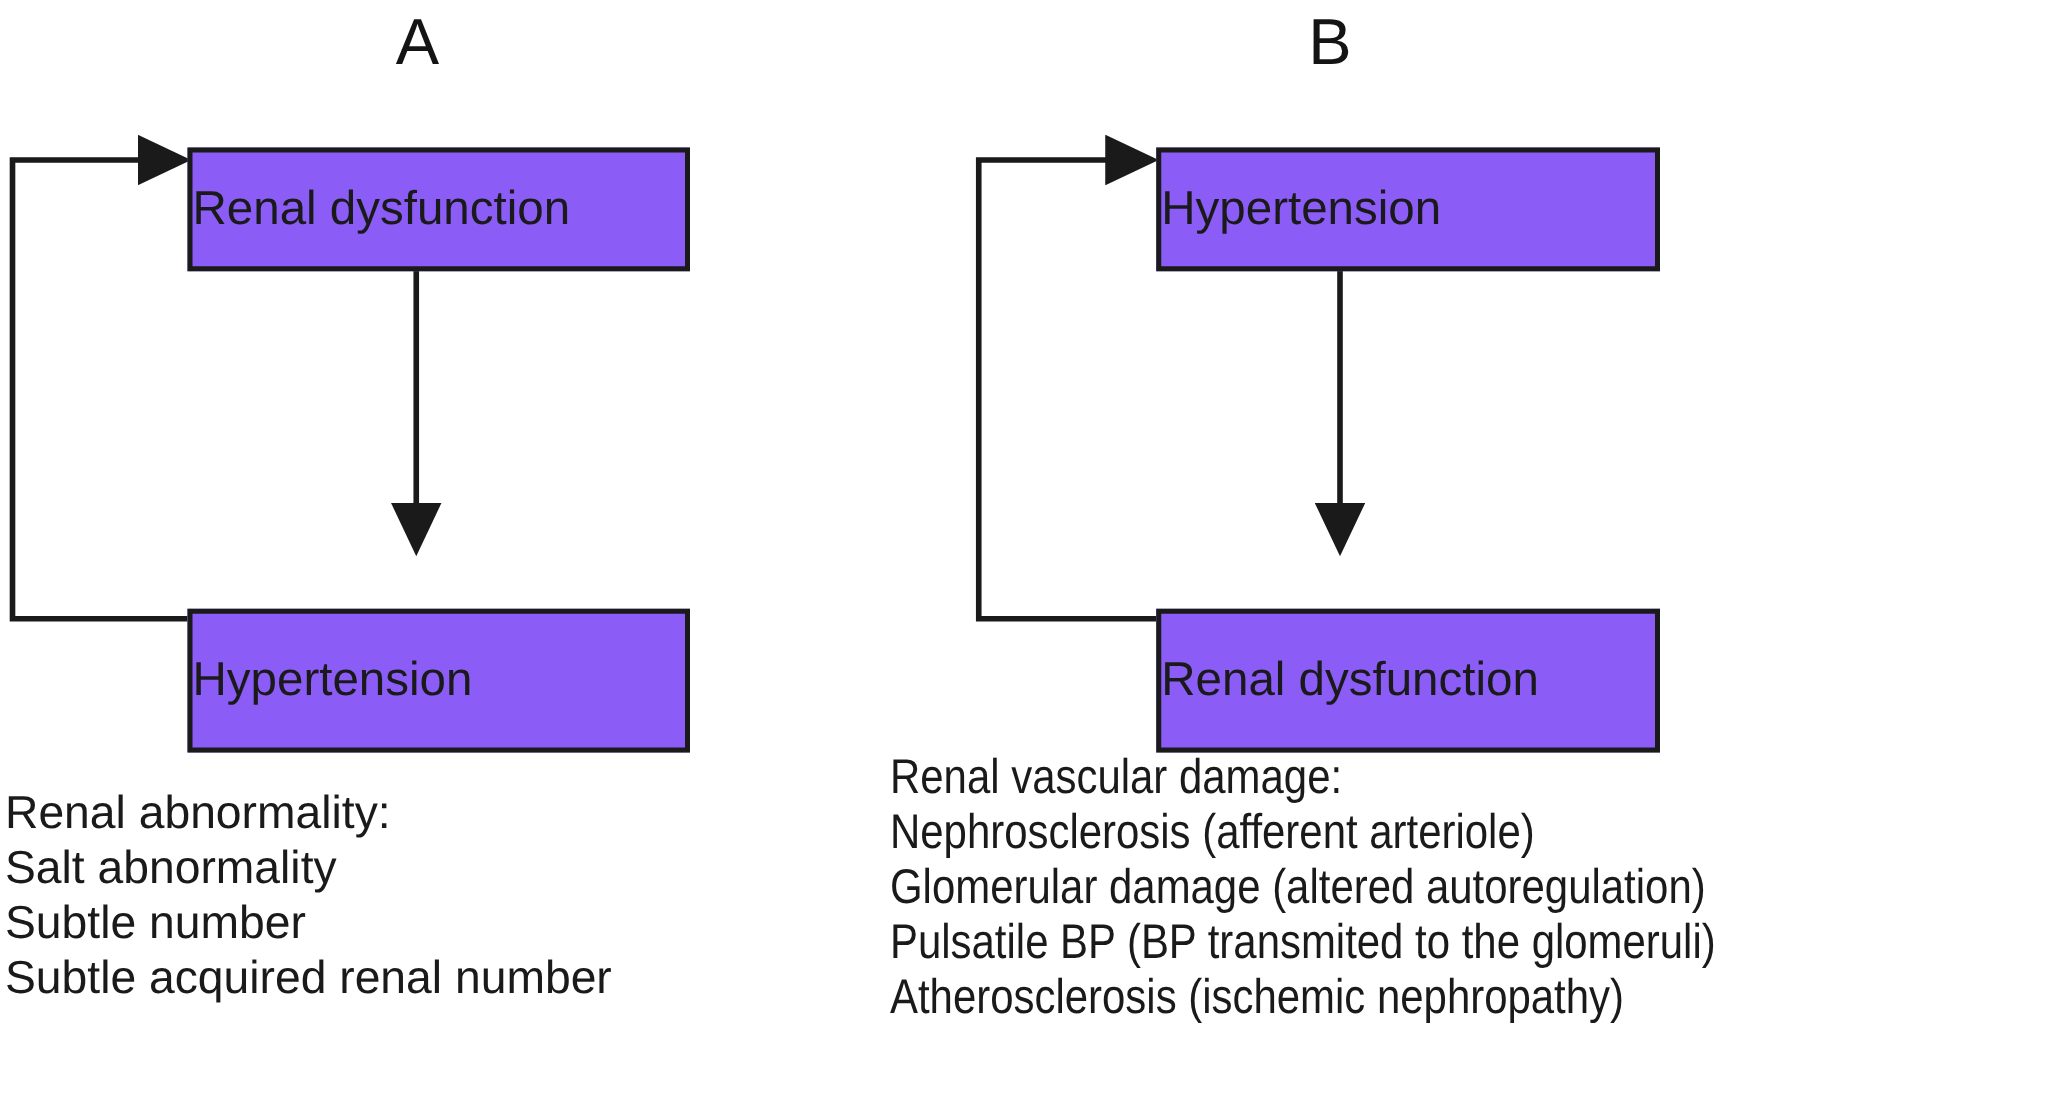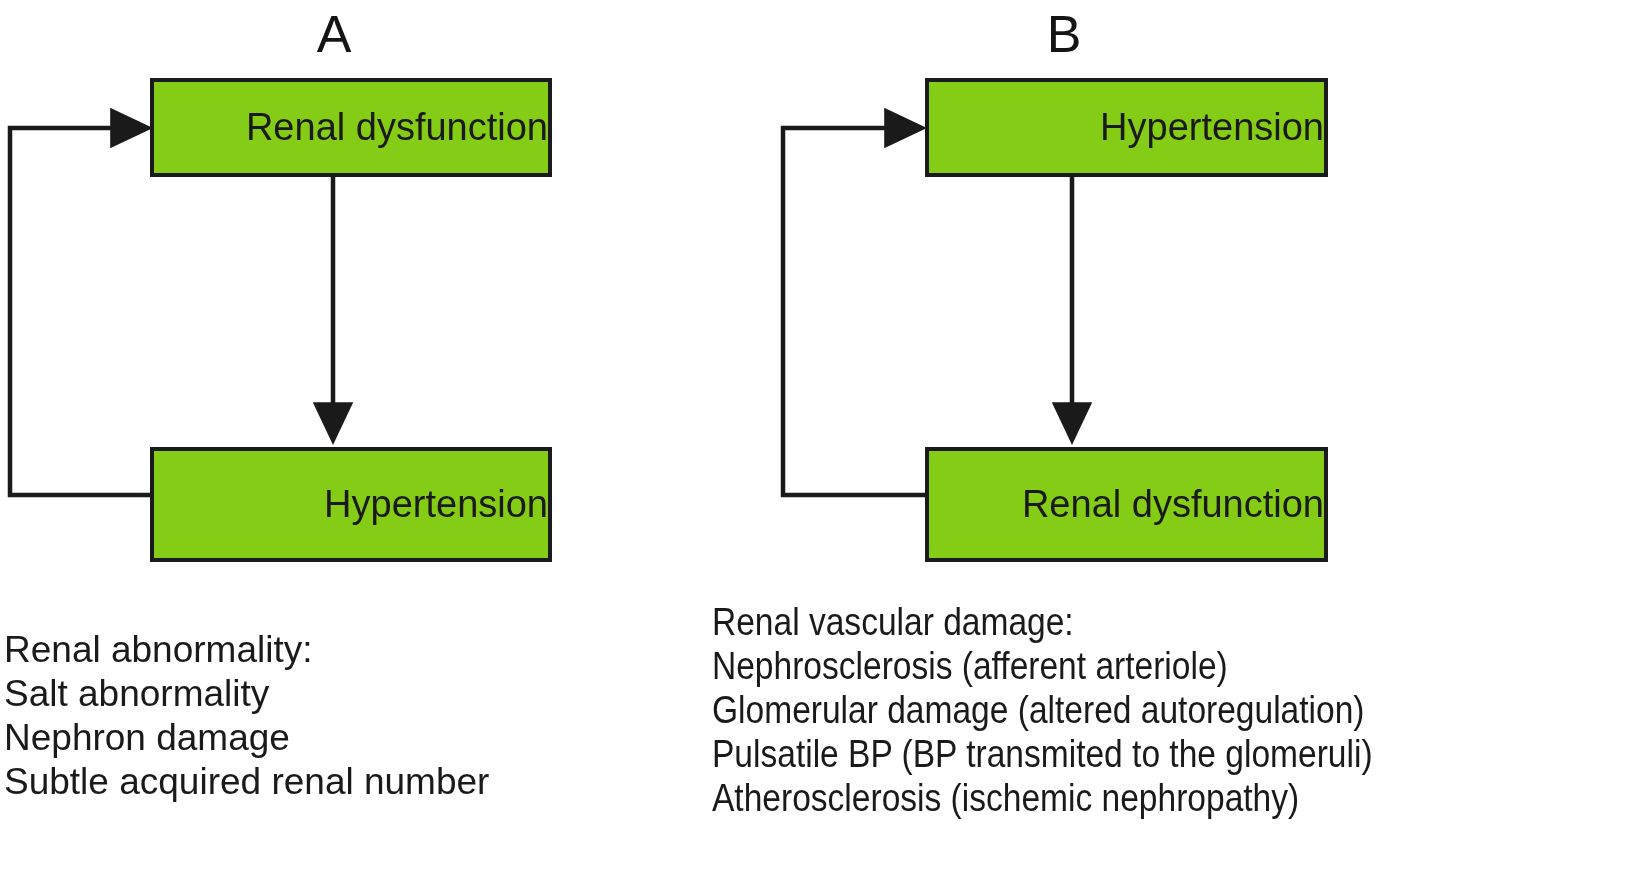--- a/index.html
+++ b/index.html
@@ -31,24 +31,25 @@
     letter-spacing: 0;
     text-align: center;
     white-space: nowrap;
   }
 
   
   .flow-box {
     position: absolute;
     box-sizing: border-box;
     border: 4px solid #1a1a1a;
-    background: #84cc16;
+    background: #8b5cf6;
     display: flex;
     align-items: center;
-    justify-content: flex-end;
+    justify-content: flex-start;
+    margin-top: 40px;
   }
   .flow-box-label {
     font-size: 38px;
     line-height: 1.05;
     color: #1a1a1a;
     white-space: nowrap;
   }
   .panel-b .flow-box-label {
     font-size: 38px;
   }
@@ -119,21 +120,21 @@
       <span class="flow-box-label">Renal dysfunction</span>
     </div>
 
     <div class="flow-box" style="left:150px; top:447px; width:402px; height:115px;">
       <span class="flow-box-label">Hypertension</span>
     </div>
 
     <div class="caption-block" style="left:4px; top:628px; width:690px;">
       <div class="caption-line">Renal abnormality:</div>
       <div class="caption-line">Salt abnormality</div>
-      <div class="caption-line">Nephron damage</div>
+      <div class="caption-line">Subtle number</div>
       <div class="caption-line">Subtle acquired renal number</div>
     </div>
   </div>
 
   <div class="panel-b">
 
     <div class="panel-letter" style="left:1020px; top:8px; width:88px;">B</div>
 
     <div class="flow-box" style="left:925px; top:78px; width:403px; height:99px;">
       <span class="flow-box-label">Hypertension</span>

